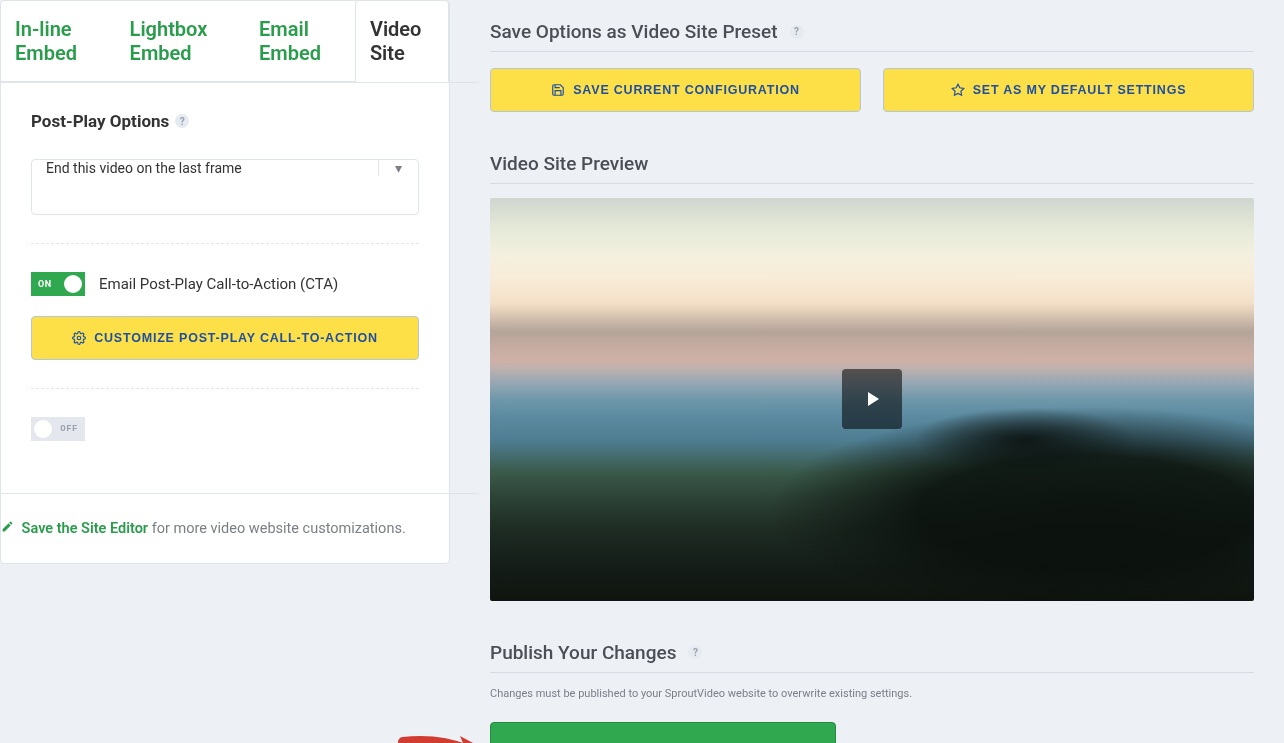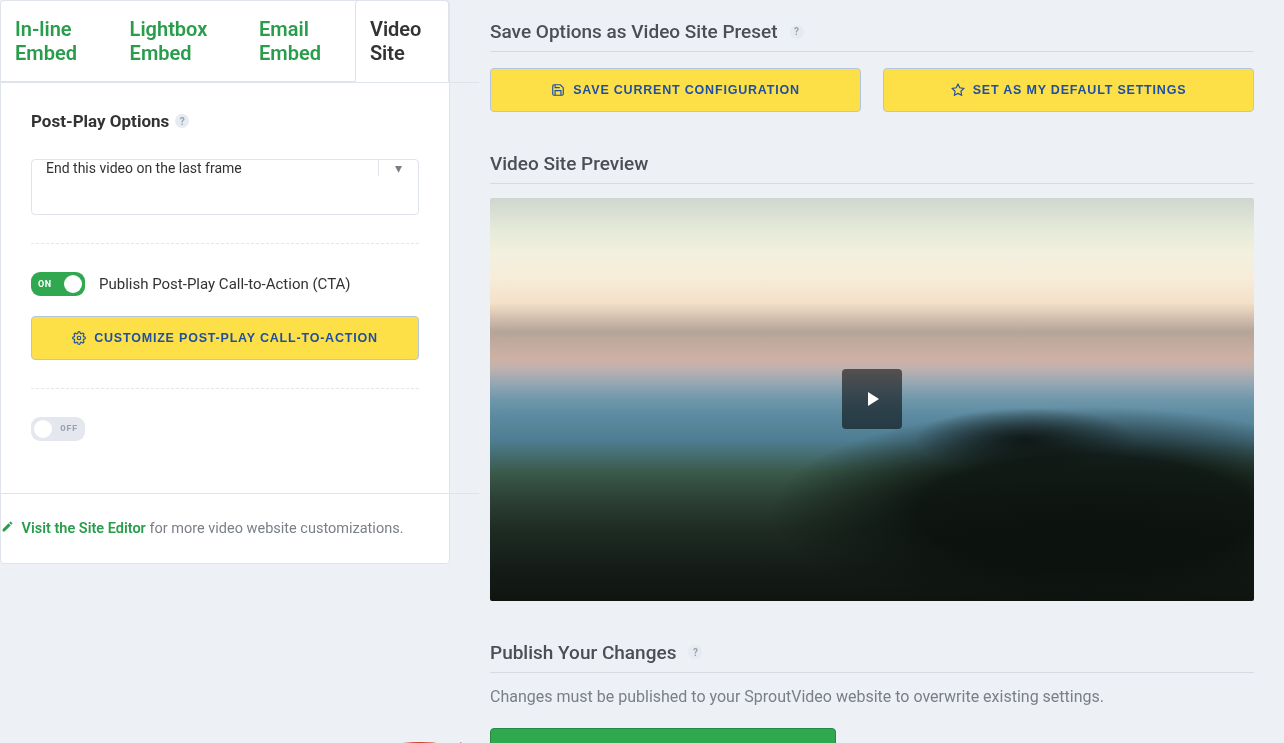--- a/index.html
+++ b/index.html
@@ -48,21 +48,21 @@
   .section-title{font-size:17px; font-weight:700; color:#333; margin-bottom:28px; display:flex; align-items:center; gap:6px;}
   .help-dot{width:14px;height:14px;border-radius:50%;background:#e6eaf1;color:#9aa1ae;font-size:10px;display:inline-flex;align-items:center;justify-content:center;font-weight:700;}
   .select{
     display:flex; align-items:flex-start; border:1px solid var(--border); border-radius:4px;
     overflow:hidden; height:56px;
   }
   .select .sel-value{flex:1; display:flex; align-items:center; padding:0 14px; color:#333;}
   .select .sel-caret{width:40px; border-left:1px solid var(--border); display:flex; align-items:center; justify-content:center; color:var(--muted);}
   .dashed{border-top:1px dashed var(--dashed); margin:28px 0;}
   .toggle-row{display:flex; align-items:center; gap:14px; font-size:15px;}
-  .toggle{position:relative; width:54px; height:24px; border-radius:9px; display:inline-flex; align-items:center;}
+  .toggle{position:relative; width:54px; height:24px; border-radius:0; display:inline-flex; align-items:center;}
   .toggle.on{background:var(--green);}
   .toggle.off{background:#e4e7ee;}
   .toggle .knob{position:absolute; width:18px; height:18px; border-radius:50%; background:#fff; top:3px;}
   .toggle.on .knob{right:3px;}
   .toggle.off .knob{left:3px;}
   .toggle .txt{font-size:9px; font-weight:700; letter-spacing:.5px; color:#fff; position:absolute;}
   .toggle.on .txt{left:7px;}
   .toggle.off .txt{right:7px; color:#9aa1ae;font-family:Liberation Mono, monospace;}
   .muted-inline{color:var(--muted);}
   .btn-outline{
@@ -103,21 +103,21 @@
     content:""; position:absolute; left:0; right:0; top:26%; height:16%;
     background:linear-gradient(to bottom, rgba(90,100,110,0) 0%, rgba(80,90,100,.35) 45%, rgba(80,90,100,0) 100%);
     pointer-events:none;
   }
   .play-btn{
     position:absolute; top:50%; left:50%; transform:translate(-50%,-50%);
     width:60px; height:60px; background:rgba(0,0,0,.55); border-radius:4px;
     display:flex; align-items:center; justify-content:center; cursor:pointer;
   }
   .play-btn svg{fill:#fff;}
-  .pub-note{color:var(--muted); font-size:16px; margin:14px 0 22px;}
+  .pub-note{color:var(--muted); font-size:11px; margin:14px 0 22px;}
   .btn-publish{
     height:56px; padding:0 40px; background:var(--green); color:#fff;
     border:1px solid var(--green-dark); border-radius:4px; font-weight:700;
     letter-spacing:.8px; font-size:14px; cursor:pointer;
     box-shadow:inset 0 -2px 0 rgba(0,0,0,.08);
   }
   .publish-row{display:flex; align-items:center; position:relative;}
   .arrow{
     position:absolute; left:-92px; top:50%; transform:translateY(-50%);
     width:92px; height:40px; pointer-events:none;
@@ -152,21 +152,21 @@
           <div class="sel-caret">▾</div>
         </div>
 
         <div class="dashed"></div>
 
         <div class="toggle-row">
           <span class="toggle on">
             <span class="txt">ON</span>
             <span class="knob"></span>
           </span>
-          <span>Publish Post-Play Call-to-Action (CTA)</span>
+          <span>Email Post-Play Call-to-Action (CTA)</span>
         </div>
 
         <button class="btn-outline" style="margin-top:20px;">
           <span class="icon">
             <svg width="14" height="14" viewBox="0 0 24 24" fill="none" stroke="#1f4fa3" stroke-width="2">
                 <circle cx="12" cy="12" r="3"></circle>
                 <path d="M19.4 15a1.7 1.7 0 0 0 .34 1.87l.06.06a2 2 0 1 1-2.83 2.83l-.06-.06a1.7 1.7 0 0 0-1.87-.34 1.7 1.7 0 0 0-1 1.56V21a2 2 0 1 1-4 0v-.09a1.7 1.7 0 0 0-1-1.56 1.7 1.7 0 0 0-1.87.34l-.06.06a2 2 0 1 1-2.83-2.83l.06-.06A1.7 1.7 0 0 0 4.6 15a1.7 1.7 0 0 0-1.56-1H3a2 2 0 1 1 0-4h.09A1.7 1.7 0 0 0 4.6 9a1.7 1.7 0 0 0-.34-1.87l-.06-.06A2 2 0 1 1 7.03 4.24l.06.06A1.7 1.7 0 0 0 9 4.6a1.7 1.7 0 0 0 1-1.56V3a2 2 0 1 1 4 0v.09c0 .67.39 1.27 1 1.51a1.7 1.7 0 0 0 1.87-.34l.06-.06a2 2 0 1 1 2.83 2.83l-.06.06A1.7 1.7 0 0 0 19.4 9c.24.61.84 1 1.51 1H21a2 2 0 1 1 0 4h-.09a1.7 1.7 0 0 0-1.51 1z"></path>
               </svg>
           </span>
           <span>CUSTOMIZE POST-PLAY CALL-TO-ACTION</span>
@@ -182,21 +182,21 @@
         </div>
       </div>
     </div>
 
     <div class="site-editor">
       <span class="icon" style="color:var(--tab-green);margin-right:4px;">
         <svg width="13" height="13" viewBox="0 0 24 24" fill="currentColor">
             <path d="M3 17.25V21h3.75L17.81 9.94l-3.75-3.75L3 17.25zM20.71 7.04a1 1 0 0 0 0-1.41l-2.34-2.34a1 1 0 0 0-1.41 0l-1.83 1.83 3.75 3.75 1.83-1.83z"></path>
           </svg>
       </span>
-      <a class="link-green">Visit the Site Editor</a><span class="muted-inline"> for more video website customizations.</span>
+      <a class="link-green">Save the Site Editor</a><span class="muted-inline"> for more video website customizations.</span>
     </div>
   </aside>
 
   <main class="right">
     <h2 class="h2 h2-border">
       <span>Save Options as Video Site Preset</span>
       <span class="help-dot">?</span>
     </h2>
 
     <div class="btn-row">

